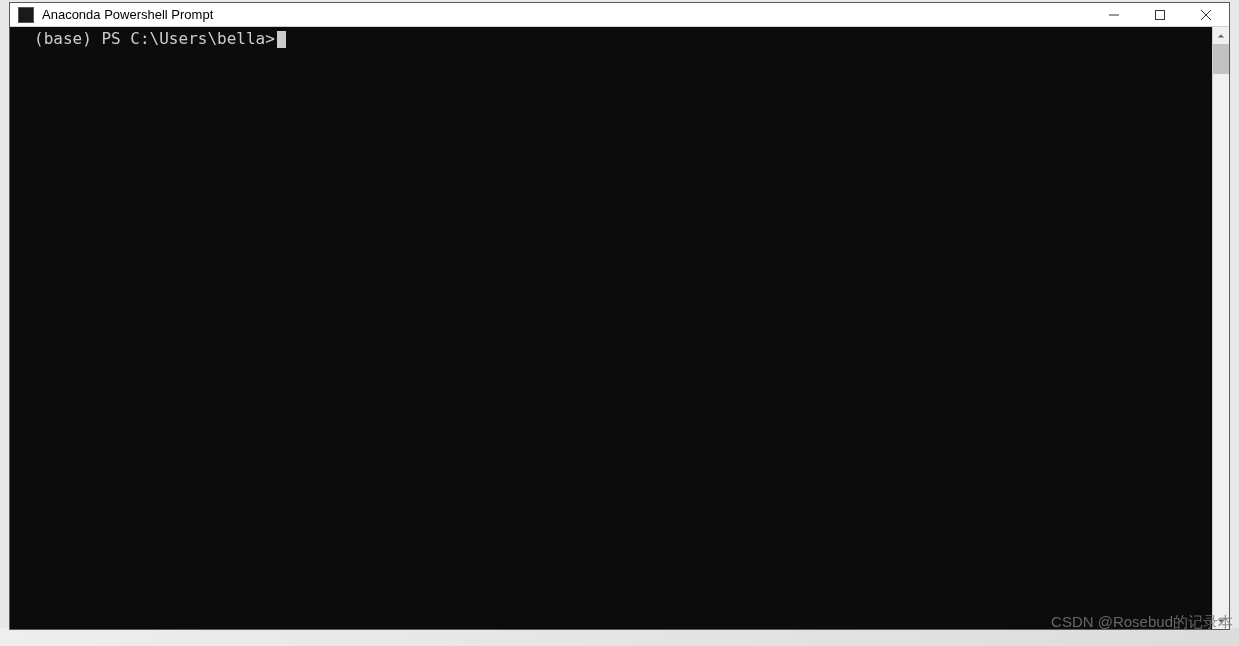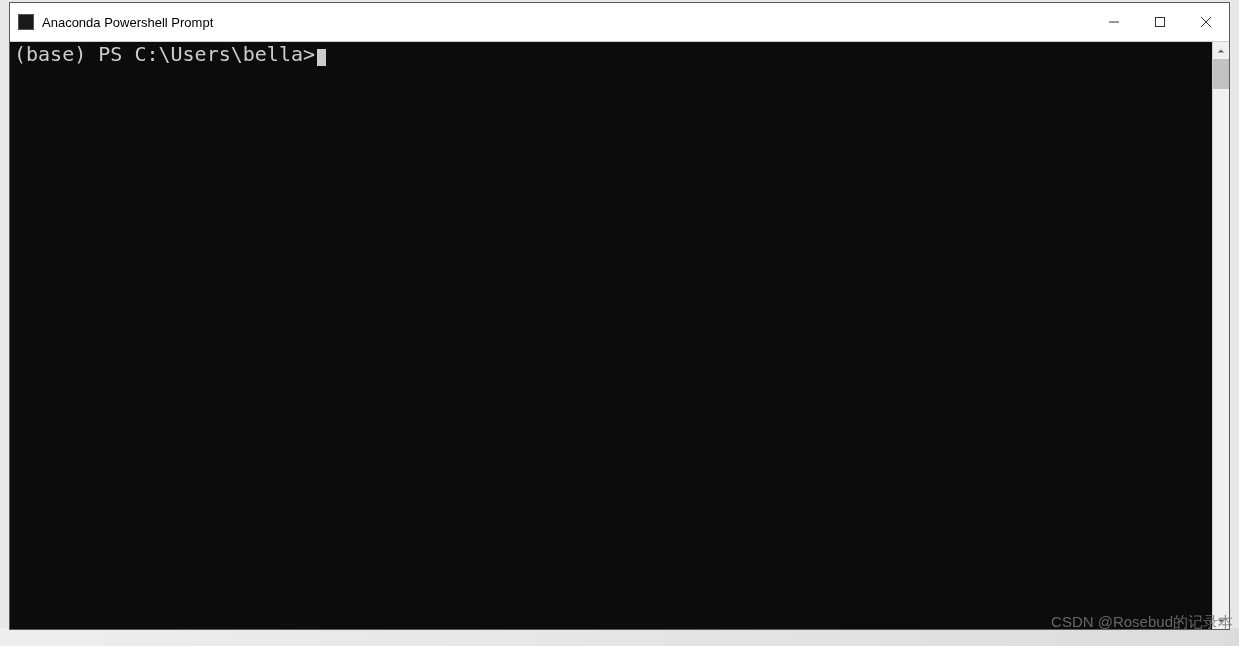--- a/index.html
+++ b/index.html
@@ -16,21 +16,21 @@
       left: 9px;
       top: 2px;
       width: 1221px;
       height: 628px;
       background: #fff;
       border: 1px solid #5a5a5a;
       display: flex;
       flex-direction: column;
     }
     .titlebar {
-      height: 39px;
+      height: 24px;
       background: #ffffff;
       display: flex;
       align-items: center;
       border-bottom: 1px solid #d0d0d0;
     }
     .titlebar-left {
       display: flex;
       align-items: center;
       padding-left: 8px;
       flex: 1;
@@ -66,25 +66,26 @@
     .ctrl-btn svg { width: 10px; height: 10px; }
     .terminal-area {
       flex: 1;
       display: flex;
       background: #0c0c0c;
     }
     .terminal-content {
       flex: 1;
       padding: 2px 4px;
       font-family: "NSimSun", "SimSun", "Consolas", monospace;
-      font-size: 20px;
+      font-size: 16px;
       line-height: 20px;
       color: #cccccc;
       white-space: pre;
       overflow: hidden;
+      margin-left: 20px;
     }
     .scrollbar {
       width: 17px;
       background: #f0f0f0;
       display: flex;
       flex-direction: column;
       border-left: 1px solid #d0d0d0;
     }
     .scroll-arrow {
       height: 17px;

